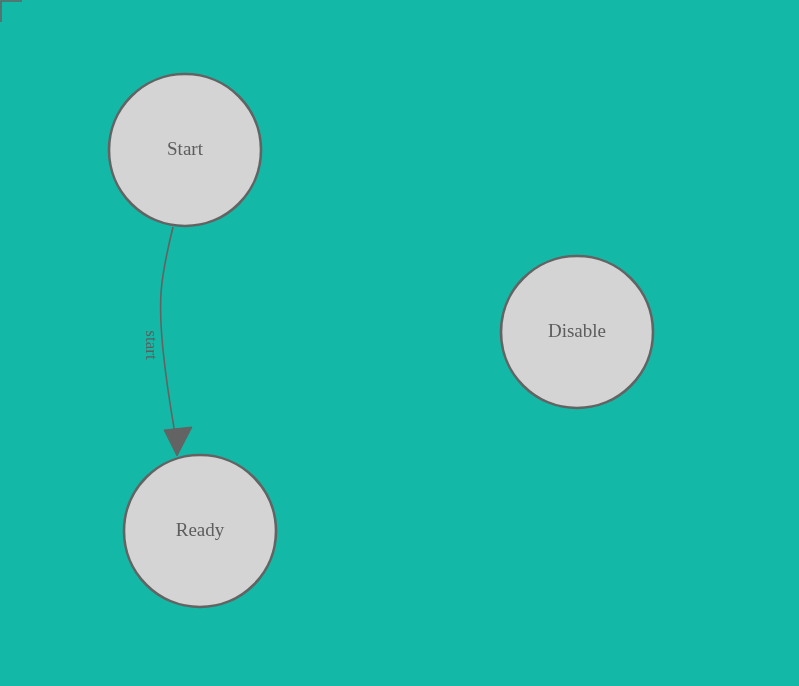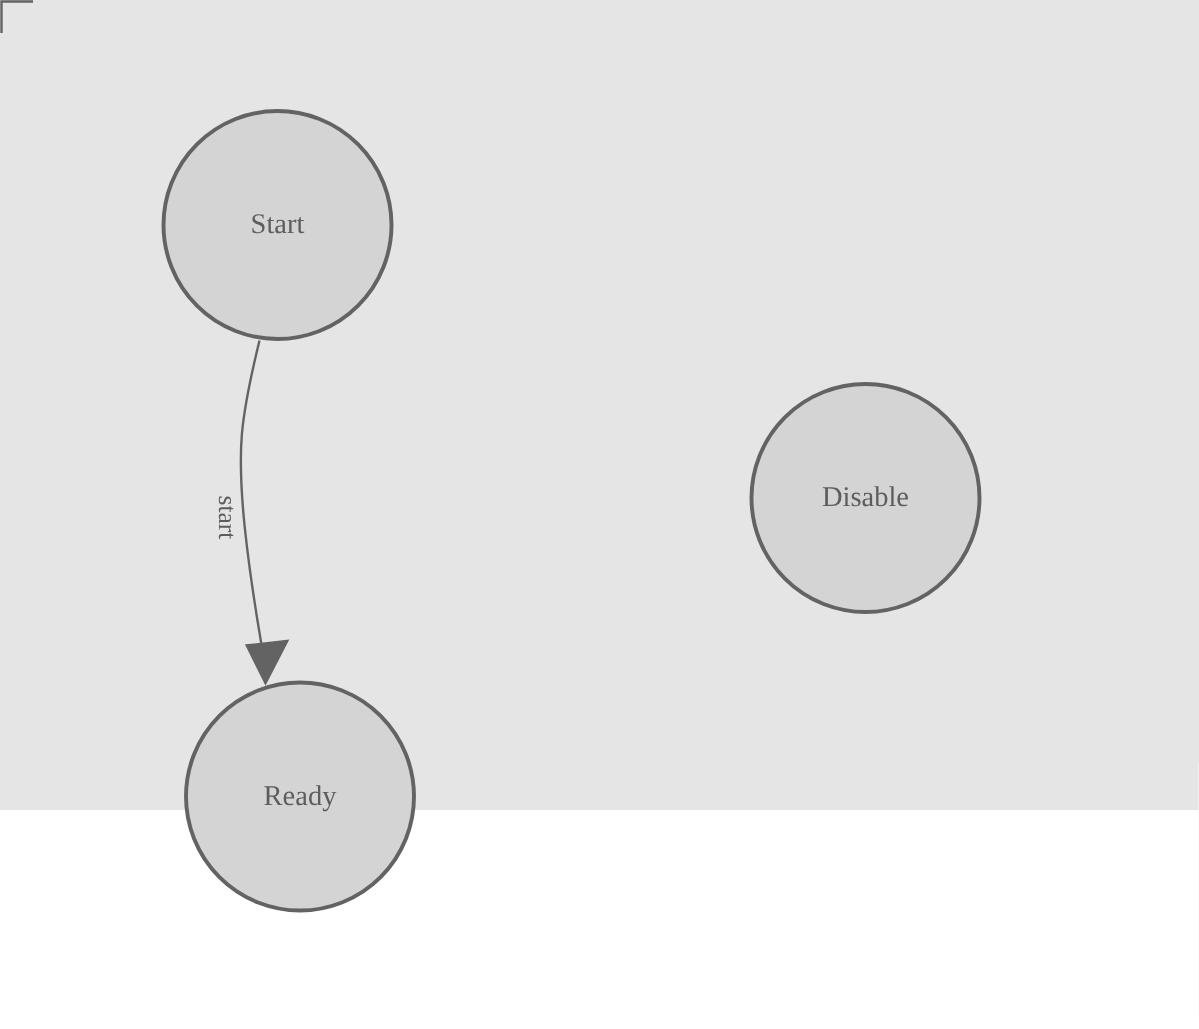--- a/index.html
+++ b/index.html
@@ -9,22 +9,22 @@
   }
   body {
     width: 799px;
     height: 686px;
     overflow: hidden;
     font-family: "Liberation Serif", serif;
   }
   #canvas {
     position: relative;
     width: 799px;
-    height: 540px;
-    background: #e5e5e5;
+    height: 686px;
+    background: #14b8a6;
   }
   #graph-svg {
     position: absolute;
     top: 0;
     left: 0;
     width: 799px;
     height: 686px;
   }
   .node-circle {
     fill: #d4d4d4;

